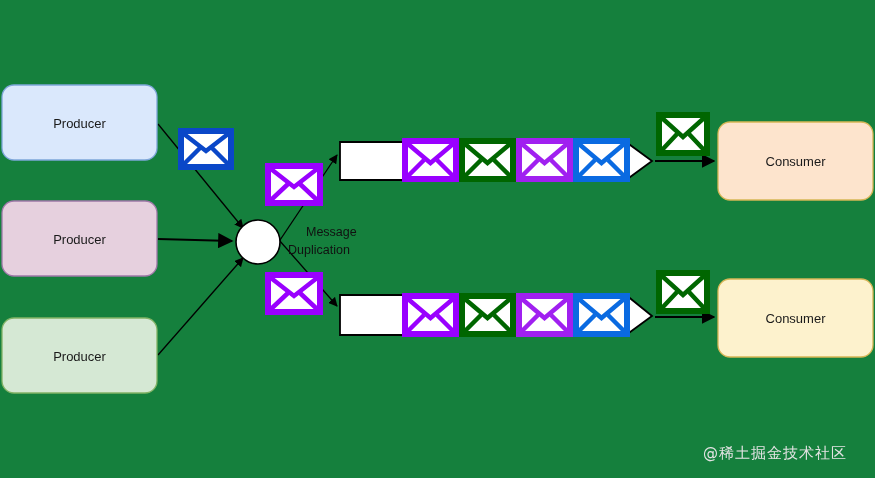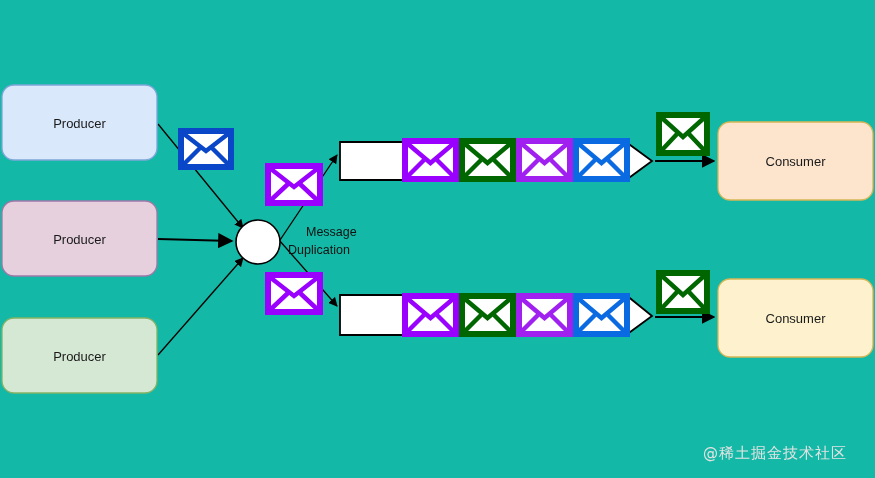--- a/index.html
+++ b/index.html
@@ -1,17 +1,17 @@
 <!DOCTYPE html>
 <html><head>
 <meta charset="utf-8">
 <style>
   html,body{margin:0;padding:0;background:#ffffff;}
   body{width:875px;height:478px;font-family:"Liberation Sans",sans-serif;overflow:hidden;}
-  #stage{position:relative;width:875px;height:478px;background:#14b8a6;}
+  #stage{position:relative;width:875px;height:478px;background:#15803d;}
   #stage svg{position:absolute;left:0;top:0;width:875px;height:478px;}
   .node-label{font-family:"Liberation Sans",sans-serif;font-size:13px;fill:#1a1a1a;}
   .flow-label{font-family:"Liberation Sans",sans-serif;font-size:12.5px;fill:#111111;}
   .watermark{font-family:"DejaVu Sans",sans-serif;font-size:15px;fill:#e3e3e3;letter-spacing:1px;}
 </style>
 </head>
 <body>
 
 <div id="stage">
   <svg viewBox="0 0 875 478" xmlns="http://www.w3.org/2000/svg">

